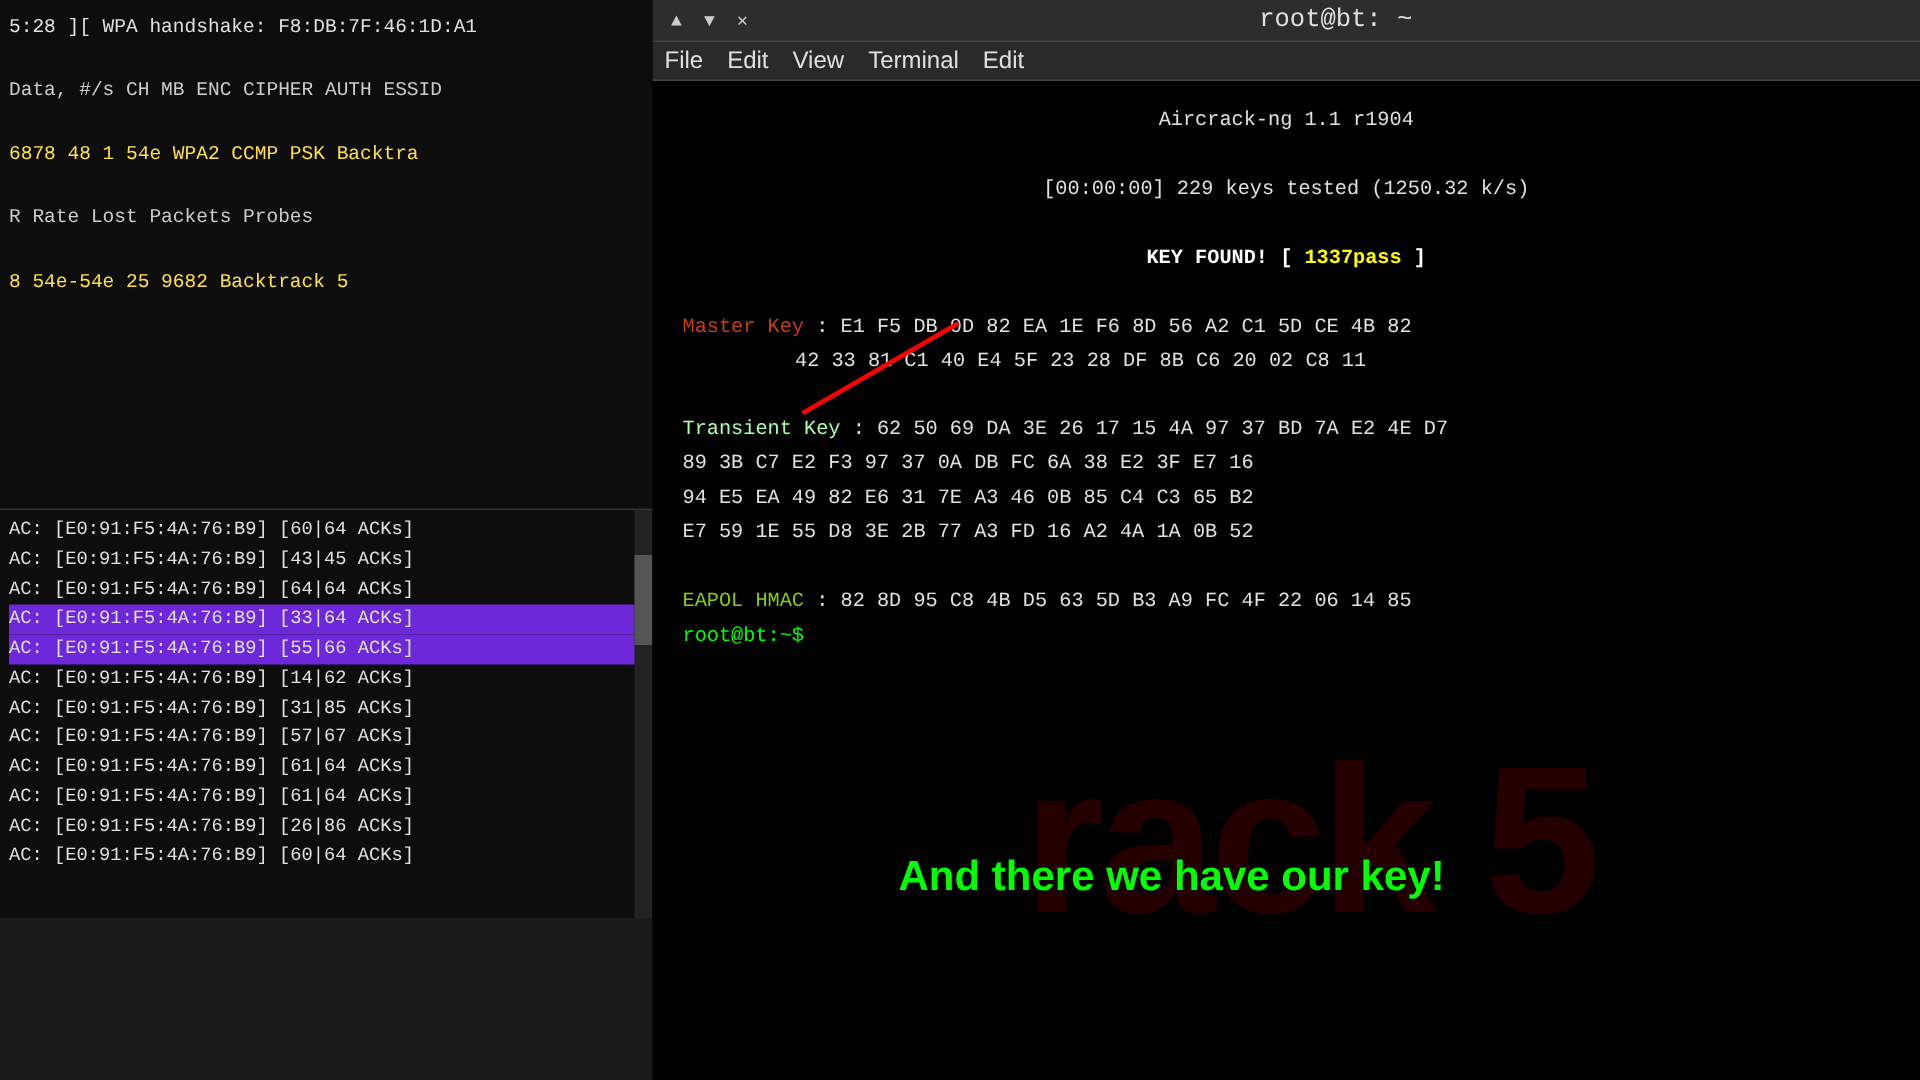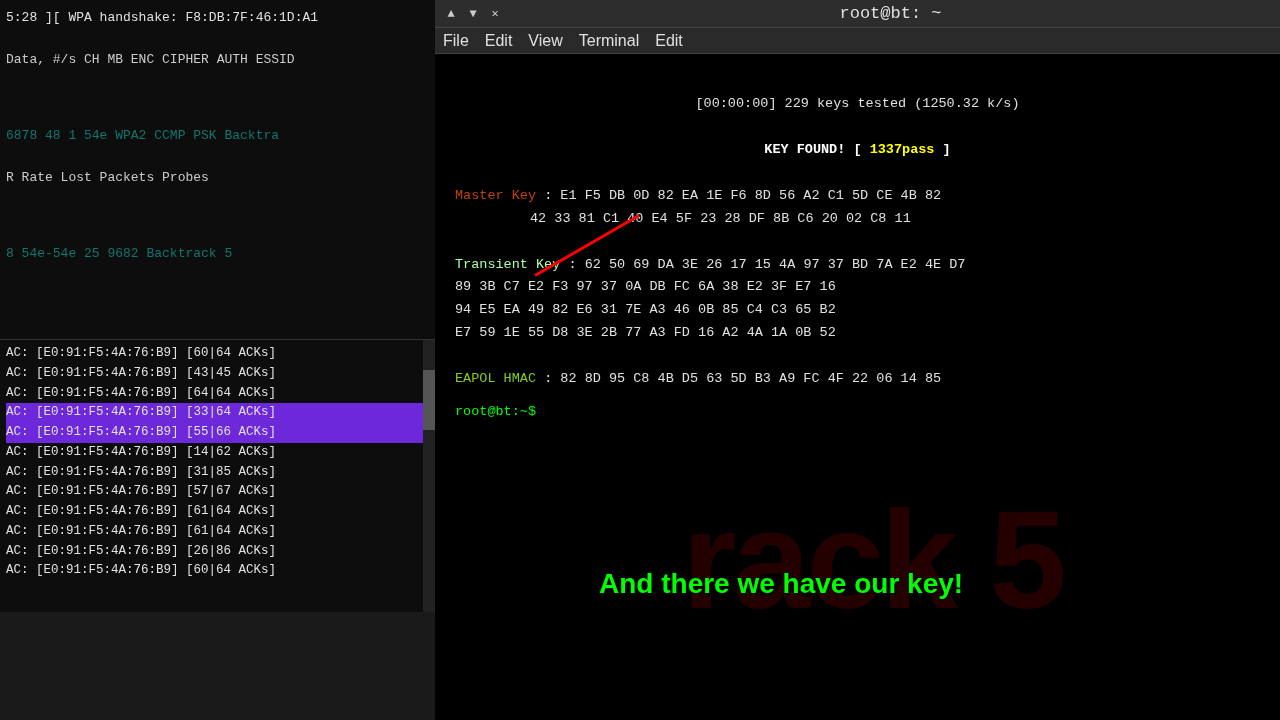--- a/index.html
+++ b/index.html
@@ -37,22 +37,21 @@
       line-height: 1.6;
       color: #e0e0e0;
     }
 
     .left-top .header-line {
       color: #cccccc;
       margin-bottom: 2px;
     }
 
     .left-top .data-line {
-      color: #0f766e;
-      margin-top: 33px;
+      color: #fde047;
     }
 
     .left-bottom {
       height: 380px;
       padding: 4px 0;
       overflow: hidden;
       position: relative;
     }
 
     .left-bottom-inner {
@@ -171,21 +170,20 @@
       color: #ffffff;
       font-weight: bold;
     }
 
     .key-highlight {
       color: #ffff00;
     }
 
     .term-line.prompt {
       color: #00ff00;
-      margin-top: 10px;
     }
 
     
     .watermark {
       position: absolute;
       bottom: 20px;
       left: 50px;
       right: 20px;
       height: 280px;
       display: flex;
@@ -284,20 +282,21 @@
   </div>
 
   <div class="terminal-content">
 
     <div class="watermark">
       <div class="watermark-text">rack 5</div>
     </div>
 
     <div class="red-line"></div>
 
+    <div class="term-line center">Aircrack-ng 1.1 r1904</div>
     <div class="term-line">&nbsp;</div>
     <div class="term-line center">[00:00:00] 229 keys tested (1250.32 k/s)</div>
     <div class="term-line">&nbsp;</div>
 
     <div class="term-line key-found" style="text-align:center;">
       <span>KEY FOUND! [</span>
       <span class="key-highlight">1337pass</span>
       <span>]</span>
     </div>
 

